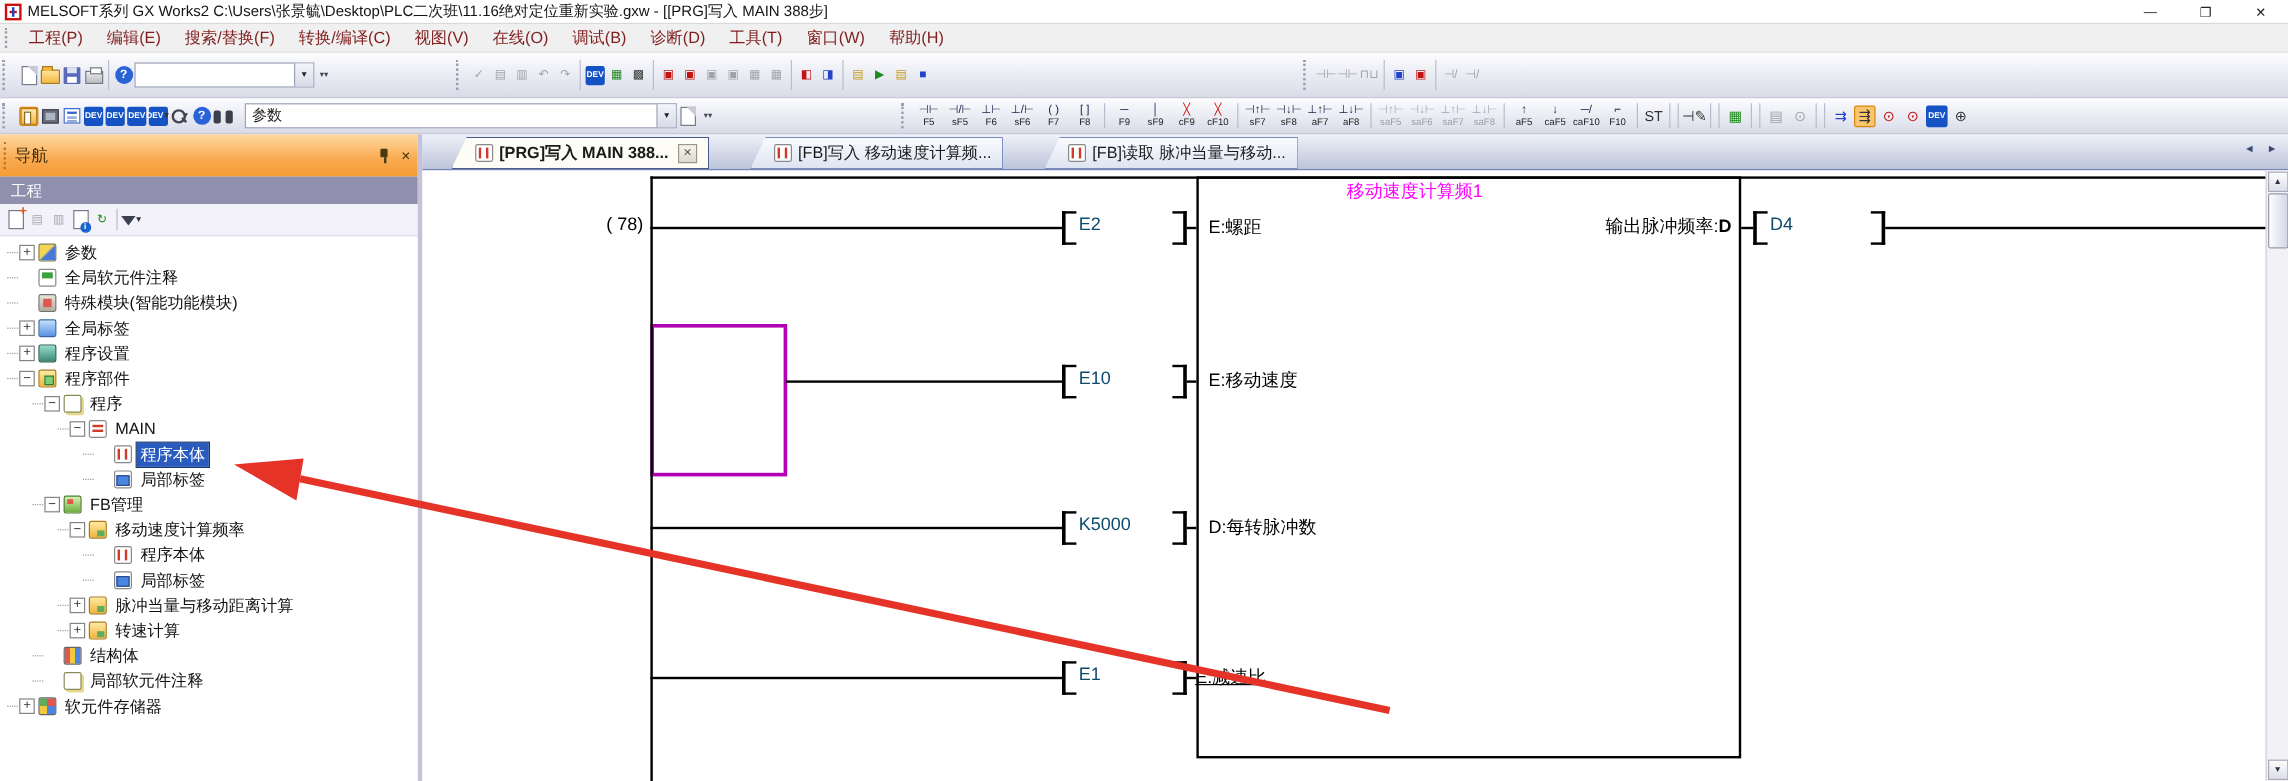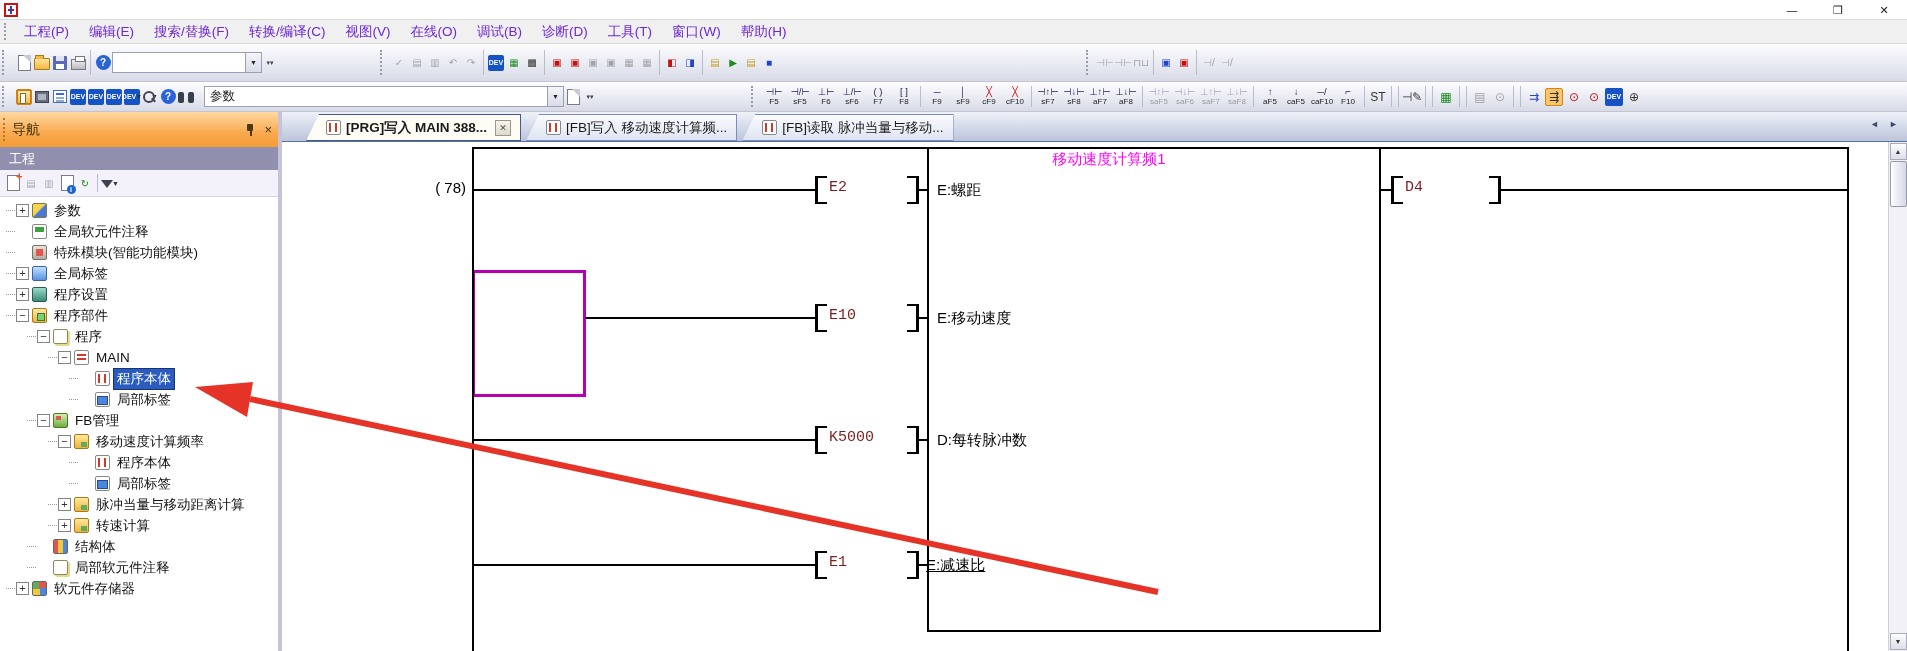--- a/index.html
+++ b/index.html
@@ -15,21 +15,21 @@
   .app-ico::after{content:"";position:absolute;left:4px;top:1px;width:2px;bottom:1px;background:#2244bb;}
   .titletext{font-size:12.5px;color:#141414;white-space:nowrap;}
   .wincontrols{position:absolute;right:0;top:0;height:20px;display:flex;}
   .wbtn{width:46px;height:20px;display:flex;align-items:center;justify-content:center;
     font-size:11px;color:#222;}
 
   
   .menubar{height:24px;background:#f0f0f0;border-bottom:1px solid #dcdcdc;
     display:flex;align-items:center;padding-left:2px;}
   .grip{width:6px;height:70%;border-left:2px dotted #9a9ab0;margin:0 4px 0 2px;flex:none;}
-  .menu-item{font-size:13.5px;color:#6d28d9;padding:2px 10px;white-space:nowrap;}
+  .menu-item{font-size:13.5px;color:#7f1d1d;padding:2px 10px;white-space:nowrap;}
 
   
   .toolbar{background:linear-gradient(#fdfdfe,#e3e5ef 70%,#d8dae7);border-bottom:1px solid #c2c4d4;
     display:flex;align-items:center;}
   .tb1{height:38px;}
   .tb2{height:30px;}
   .tbgroup{display:flex;align-items:center;height:100%;padding:0 3px;}
   .tbsep{width:1px;height:70%;background:#b9bccb;margin:0 3px;flex:none;}
   .mi{width:18px;height:18px;margin:0 1px;display:inline-flex;align-items:center;justify-content:center;
     font-size:12px;color:#333;border-radius:2px;flex:none;}
@@ -90,21 +90,21 @@
   
   .lb{width:26px;height:26px;border:1px solid transparent;display:flex;flex-direction:column;
     align-items:center;justify-content:center;flex:none;}
   .lb .sym{font-size:9.5px;line-height:10px;color:#1b1b4a;white-space:nowrap;}
   .lb .key{font-size:8px;line-height:9px;color:#222;}
   .lb.red .sym{color:#cc1111;font-weight:bold;}
   .lb.dis{opacity:.38;}
 
   
   .dock{display:flex;height:539px;}
-  .nav{width:282px;flex:none;background:#f2f1f8;border-right:4px solid #c6c3d8;display:flex;flex-direction:column;}
+  .nav{width:352px;flex:none;background:#f2f1f8;border-right:4px solid #c6c3d8;display:flex;flex-direction:column;}
   .nav-header{height:35px;background:linear-gradient(#ffd9a1,#f9a94f 60%,#f39c35);display:flex;
     align-items:center;padding:0 6px 0 12px;position:relative;flex:none;}
   .nav-header::before{content:"";position:absolute;left:3px;top:6px;bottom:6px;border-left:2px dotted #b57a28;}
   .nav-title{font-size:14px;color:#40300a;}
   .nav-hbtns{margin-left:auto;display:flex;align-items:center;gap:8px;}
   .i-pin{position:relative;width:12px;height:14px;}
   .i-pin::before{content:"";position:absolute;left:3px;top:1px;width:6px;height:7px;background:#4a3a10;border-radius:1px;}
   .i-pin::after{content:"";position:absolute;left:5.5px;top:8px;width:2px;height:5px;background:#4a3a10;}
   .nav-x{font-size:13px;color:#40300a;line-height:1;}
   .nav-band{height:23px;background:#918fae;color:#fff;font-size:13px;display:flex;align-items:center;
@@ -140,21 +140,21 @@
   .ti-fbmgr{background:linear-gradient(#d2f0b2,#6fae3f);border:1px solid #4a7a24;}
   .ti-fbmgr::before{content:"";position:absolute;left:2px;top:2px;width:5px;height:4px;background:#e2574d;}
   .ti-fb{background:linear-gradient(#ffe9a0,#f2b33c);border:1px solid #a87b18;}
   .ti-fb::before{content:"";position:absolute;right:1px;bottom:1px;width:6px;height:5px;background:#5fae5f;}
   .ti-struct{background:linear-gradient(90deg,#e2574d 33%,#f2c83c 33%,#f2c83c 66%,#4a86e0 66%);border:1px solid #666;}
   .ti-dmem{background:conic-gradient(#e2574d 0 25%,#4a86e0 0 50%,#f2c83c 0 75%,#5fae5f 0);border:1px solid #666;}
 
   
   .editor{flex:1;display:flex;flex-direction:column;position:relative;min-width:0;}
   .tabbar{height:30px;background:linear-gradient(#eef1f8,#bcc4da);border-bottom:1px solid #5a6ea8;
-    display:flex;align-items:flex-end;padding-left:24px;position:relative;flex:none;}
+    display:flex;align-items:flex-end;padding-left:24px;position:relative;flex:none;gap:29px;}
   .tab{height:27px;display:flex;align-items:center;padding:0 10px 0 20px;margin-right:5px;
     font-size:13.5px;color:#1a1a1a;white-space:nowrap;position:relative;
     clip-path:polygon(13px 0,100% 0,100% 100%,0 100%);
     background:linear-gradient(#fbfcff,#dde3f1);box-shadow:inset 0 0 0 1px #7a8cc0;}
   .tab .lbl{overflow:hidden;text-overflow:ellipsis;}
   .tab.active{background:#fefdf5;box-shadow:inset 0 0 0 1px #4a5a88;font-weight:bold;}
   .tab .ti{margin-right:5px;}
   .tclose{width:16px;height:16px;margin-left:8px;background:linear-gradient(#f6f4ec,#ddd9cc);
     border:1px solid #9a968a;display:flex;align-items:center;justify-content:center;
     font-size:9px;color:#555;font-weight:normal;}
@@ -166,40 +166,41 @@
   .hline{position:absolute;height:2px;background:#000;}
   .vline{position:absolute;width:2px;background:#000;}
   .fbbox{position:absolute;left:645px;top:5px;width:454px;height:485px;border:2px solid #000;background:#fff;}
   .fbtitle{position:absolute;left:645px;top:8px;width:364px;text-align:center;font-size:15px;color:#ff00ff;}
   .steptxt{position:absolute;left:89px;top:37px;width:95px;text-align:right;font-size:15px;color:#000;}
   .brk{position:absolute;width:104px;height:28px;}
   .brk::before{content:"";position:absolute;left:0;top:0;bottom:0;width:9px;
     border-left:3px solid #000;border-top:2px solid #000;border-bottom:2px solid #000;}
   .brk::after{content:"";position:absolute;right:0;top:0;bottom:0;width:9px;
     border-right:3px solid #000;border-top:2px solid #000;border-bottom:2px solid #000;}
-  .brk .op{position:absolute;left:14px;top:3px;font-size:15px;color:#7f1d1d;font-family:Liberation Mono, monospace;}
+  .brk .op{position:absolute;left:14px;top:3px;font-size:15px;color:#0c4a6e;}
   .inlbl{position:absolute;font-size:15px;color:#000;line-height:22px;height:22px;}
   .outlbl{position:absolute;left:800px;width:291px;top:37px;text-align:right;font-size:15px;color:#000;}
   .outlbl b{font-weight:bold;}
   .cursorbox{position:absolute;left:190px;top:128px;width:114px;height:127px;border:3px solid #b400b4;}
   .vscroll{position:absolute;right:0;top:30px;width:19px;bottom:0;background:#f2f2f6;
     border-left:1px solid #cfcfda;display:flex;flex-direction:column;align-items:center;}
   .sbtn{width:17px;height:17px;margin:1px 0;background:linear-gradient(#fdfdfe,#dcdee9);
     border:1px solid #aab;display:flex;align-items:center;justify-content:center;font-size:7px;color:#334;}
   .sthumb{width:17px;height:46px;background:linear-gradient(90deg,#fdfdfe,#d4d7e6);border:1px solid #99a;border-radius:2px;}
   .sfill{flex:1;}
 
   
   .overlay{position:absolute;left:0;top:0;width:1907px;height:651px;pointer-events:none;z-index:99;}
 </style>
 </head>
 <body>
 
 <div class="titlebar">
   <div class="app-ico"></div>
+  <span class="titletext">MELSOFT系列 GX Works2 C:\Users\张景毓\Desktop\PLC二次班\11.16绝对定位重新实验.gxw - [[PRG]写入 MAIN 388步]</span>
   <div class="wincontrols" id="wincontrols">
       <span class="wbtn">—</span>
       <span class="wbtn">❐</span>
       <span class="wbtn close">✕</span>
     </div>
 </div>
 
 <div class="menubar">
   <span class="grip"></span>
   <span id="menuitems" style="display:flex">
@@ -595,20 +596,23 @@
         </div>
         <div class="tabnav">
         <span>◄</span>
         <span>►</span>
       </div>
     </div>
     <div class="canvas" id="canvas">
       <span class="steptxt">(    78)</span>
       <div class="fbbox"></div>
       <div class="fbtitle">移动速度计算频1</div>
+      <div class="outlbl">
+        <span>输出脉冲频率:</span><b>D</b>
+      </div>
       <div class="cursorbox"></div>
     <div class="vline" style="left: 190px; top: 5px; height: 504px;"></div>
         <div class="vline" style="left: 1565px; top: 5px; height: 504px;"></div>
         <div class="hline" style="left: 190px; top: 5px; width: 1375px;"></div>
         <div class="hline" style="left: 190px; top: 47px; width: 343px;"></div>
         <div class="hline" style="left: 637px; top: 47px; width: 8px;"></div>
         <div class="brk" style="left: 533px; top: 34px;">
           <span class="op">E2</span>
         </div>
         <div class="inlbl" style="left: 655px; top: 37px;">E:螺距</div>

